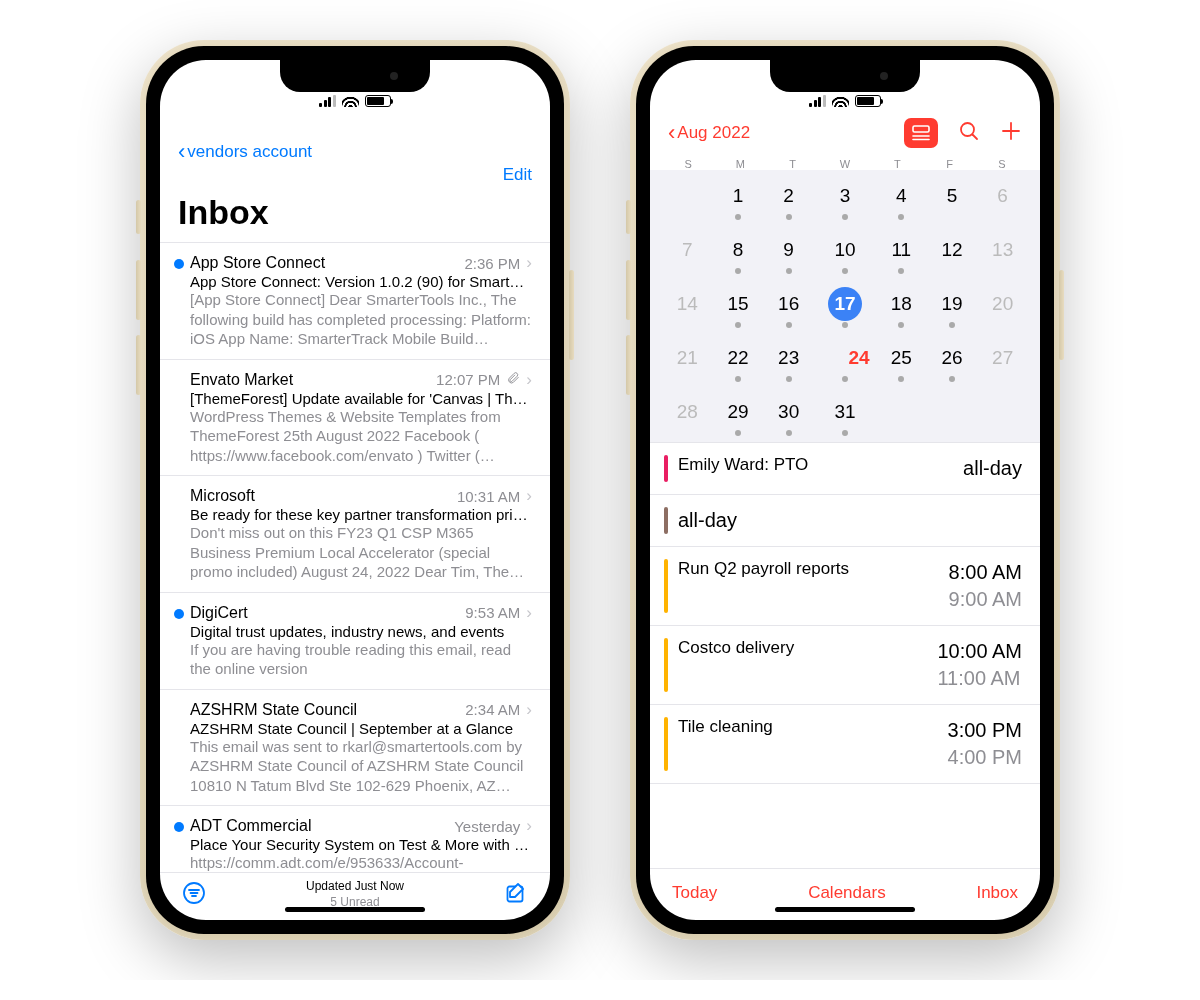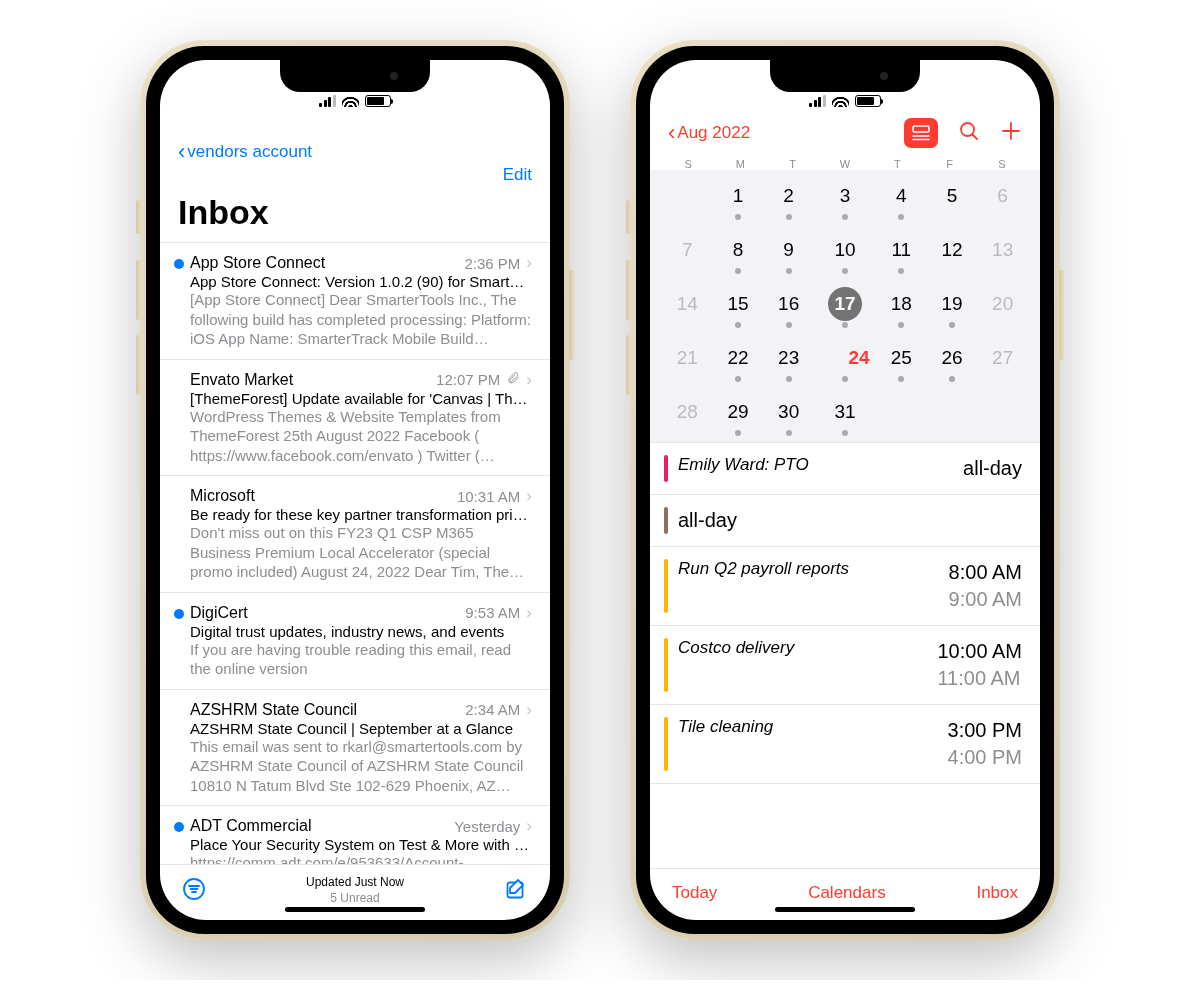--- a/index.html
+++ b/index.html
@@ -134,21 +134,21 @@
   .mail-subject {
     font-size:15px; color:#000;
     white-space:nowrap; overflow:hidden; text-overflow:ellipsis;
   }
   .mail-preview {
     font-size:15px; color:var(--gray-text); line-height:1.3;
     display:-webkit-box; -webkit-line-clamp:3; -webkit-box-orient:vertical; overflow:hidden;
   }
   .attach-icon { color:var(--gray-text);}
   .toolbar {
-    height:56px; border-top:1px solid var(--border-gray);
+    height:48px; border-top:1px solid var(--border-gray);
     display:flex; align-items:center; justify-content:space-between;
     padding:0 22px 4px;
   }
   .toolbar-center { text-align:center; font-size:12px; line-height:1.3;}
   .toolbar-center .sub { color:var(--gray-text);}
   .icon-btn { color:var(--ios-blue); }
   .home-indicator {
     position:absolute; bottom:8px; left:50%; transform:translateX(-50%);
     width:140px; height:5px; background:#000; border-radius:3px;
   }
@@ -177,31 +177,31 @@
     row-gap:10px;
     border-bottom:1px solid var(--border-gray);
   }
   .day-cell {
     display:flex; flex-direction:column; align-items:center; gap:2px;
     font-size:19px; height:44px; justify-content:center;
     position:relative;
   }
   .day-num { width:34px;height:34px;display:flex;align-items:center;justify-content:center;border-radius:50%;}
   .day-gray { color:#bbb;}
-  .day-today .day-num{ background:#737373; color:#fff; font-weight:600;}
+  .day-today .day-num{ background:#3b82f6; color:#fff; font-weight:600;}
   .day-selected .day-num{ color:var(--ios-red); font-weight:700;margin-left:28px;}
   .event-dot { width:6px;height:6px;border-radius:50%;background:#aaa; position:absolute; bottom:-2px;}
   .events-list { flex:1; overflow:hidden;}
   .event-item {
     display:flex; align-items:flex-start; padding:12px 18px 12px 14px;
     border-bottom:1px solid var(--border-gray); gap:10px;
   }
   .event-bar { width:4px; border-radius:2px; align-self:stretch; min-height:22px;}
   .event-body { flex:1; display:flex; justify-content:space-between; align-items:flex-start; gap:10px;}
-  .event-title { font-size:17px;font-style:italic;}
+  .event-title { font-size:17px;}
   .event-times { text-align:left; font-size:20px; line-height:1.35;}
   .event-times .end { color:var(--gray-text);}
   .cal-toolbar {
     height:52px; border-top:1px solid var(--border-gray);
     display:flex; align-items:center; justify-content:space-between;
     padding:0 22px 4px; color:var(--ios-red); font-size:17px;
   }
 </style>
 </head>
 <body>

